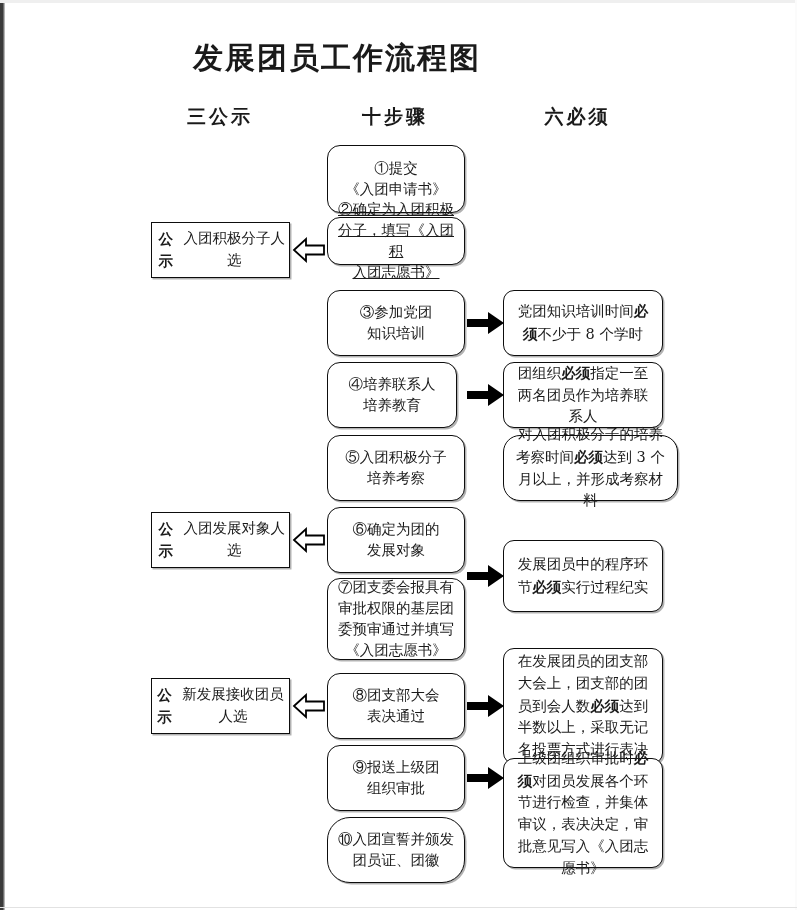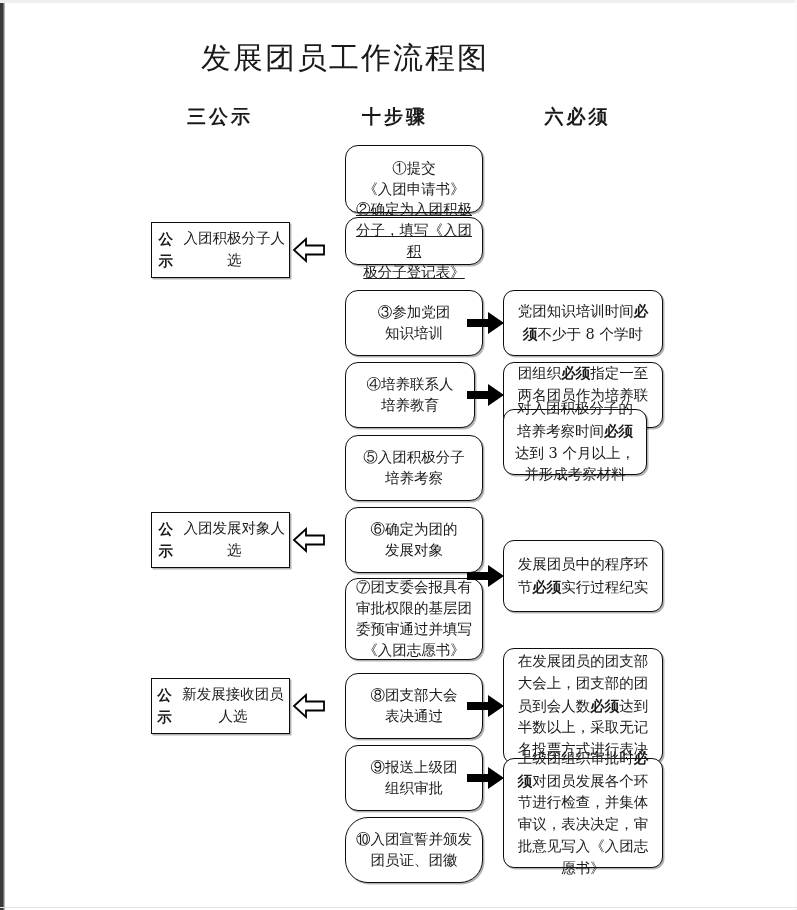--- a/index.html
+++ b/index.html
@@ -41,24 +41,23 @@
     width: 2px; height: 910px;
     background: #fbfbfb;
   }
 
   .title {
     position: absolute;
     left: 0; top: 38px;
     width: 674px;
     text-align: center;
     font-size: 30px;
-    font-weight: normal;
+    font-weight: bold;
     letter-spacing: 2px;
     font-family: "DejaVu Serif", "Liberation Serif", serif;
-    padding-left: 8px;
   }
 
   .col-head {
     position: absolute;
     top: 104px;
     font-size: 19px;
     font-weight: bold;
     text-align: center;
     letter-spacing: 3px;
     font-family: "DejaVu Serif", "Liberation Serif", serif;
@@ -75,21 +74,20 @@
     border-radius: 13px;
     background: #ffffff;
     display: flex;
     align-items: center;
     justify-content: center;
     text-align: center;
     font-size: 14.5px;
     line-height: 1.45;
     padding: 3px 7px;
     box-shadow: 1.5px 1.5px 0 rgba(0,0,0,0.30);
-    margin-left: 18px;
   }
   .step-box .txt { display: block; width: 100%; }
 
   
   .notice-box {
     position: absolute;
     box-sizing: border-box;
     border: 1.6px solid #0d0d0d;
     background: #ffffff;
     display: flex;
@@ -159,21 +157,21 @@
     <span class="txt">
         <div>①提交</div>
         <div>《入团申请书》</div>
       </span>
   </div>
 
   <div class="step-box" style="left:327px; top:217px; width:138px; height:48px;text-decoration:underline;">
     <span class="txt">
         <div>②确定为入团积极</div>
         <div>分子，填写《入团积</div>
-        <div>极分子登记表》</div>
+        <div>入团志愿书》</div>
       </span>
   </div>
 
   <div class="step-box" style="left:327px; top:290px; width:138px; height:66px;">
     <span class="txt">
         <div>③参加党团</div>
         <div>知识培训</div>
       </span>
   </div>
 
@@ -262,21 +260,21 @@
   </div>
 
   <div class="must-box" style="left:503px; top:290px; width:160px; height:66px;">
     <span class="txt"><span>党团知识培训时间</span><b>必须</b><span>不少于 8 个学时</span></span>
   </div>
 
   <div class="must-box" style="left:503px; top:362px; width:160px; height:66px;">
     <span class="txt"><span>团组织</span><b>必须</b><span>指定一至两名团员作为培养联系人</span></span>
   </div>
 
-  <div class="must-box" style="left:503px; top:409px; width:144px; height:66px;">
+  <div class="must-box" style="left:503px; top:435px; width:175px; height:66px;border-radius:17px;">
     <span class="txt"><span>对入团积极分子的培养考察时间</span><b>必须</b><span>达到 3 个月以上，并形成考察材料</span></span>
   </div>
 
   <div class="must-box" style="left:503px; top:540px; width:160px; height:72px;">
     <span class="txt"><span>发展团员中的程序环节</span><b>必须</b><span>实行过程纪实</span></span>
   </div>
 
   <div class="must-box" style="left:503px; top:648px; width:160px; height:116px;">
     <span class="txt"><span>在发展团员的团支部大会上，团支部的团员到会人数</span><b>必须</b><span>达到半数以上，采取无记名投票方式进行表决</span></span>
   </div>

